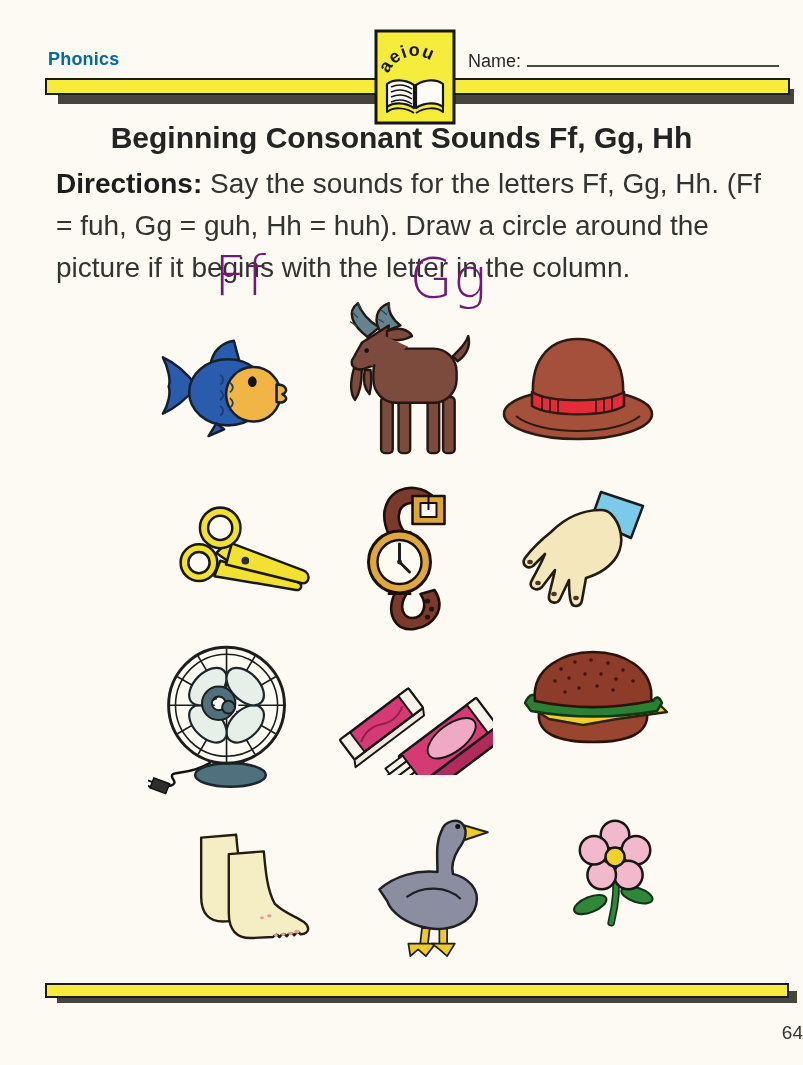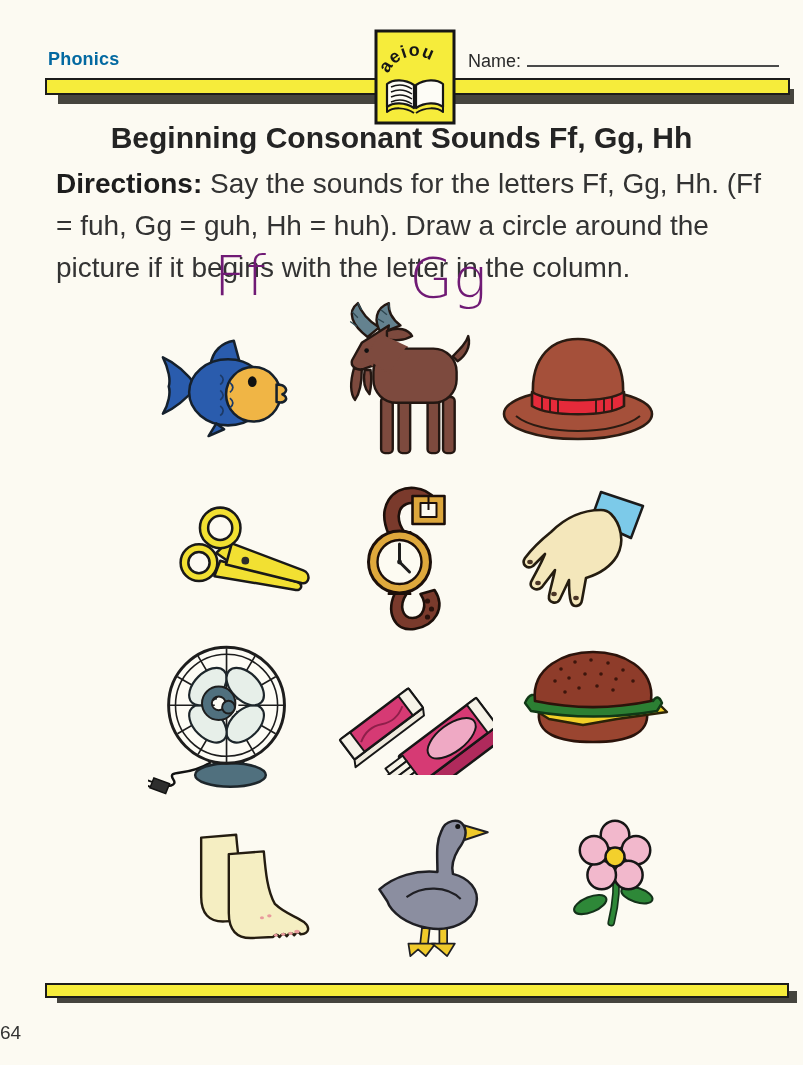--- a/index.html
+++ b/index.html
@@ -25,21 +25,21 @@
           transform:translateX(-50%);line-height:1;}
   .letter-ff{left:240px;top:248px;}
   .letter-gg{left:403px;top:250px;margin-left:45px;}
   .letter-hh{left:574px;top:248px;}
   
   .cell{z-index:2;}
   .cell svg{width:100%;height:100%;display:block;}
   
   .bottom-bar{left:45px;top:983px;width:744px;height:15px;}
   .bottom-bar-shadow{left:57px;top:991px;width:740px;height:12px;}
-  .page-number{left:0;top:1022px;width:803px;text-align:left;font-size:19px;color:#333;}
+  .page-number{left:0;top:1022px;width:803px;text-align:right;font-size:19px;color:#333;}
 </style>
 </head>
 <body>
 
 <div class="page">
 
   <div class="abs subject">Phonics</div>
 
   <div class="abs bar-shadow top-bar-shadow"></div>
   <div class="abs bar top-bar"></div>

